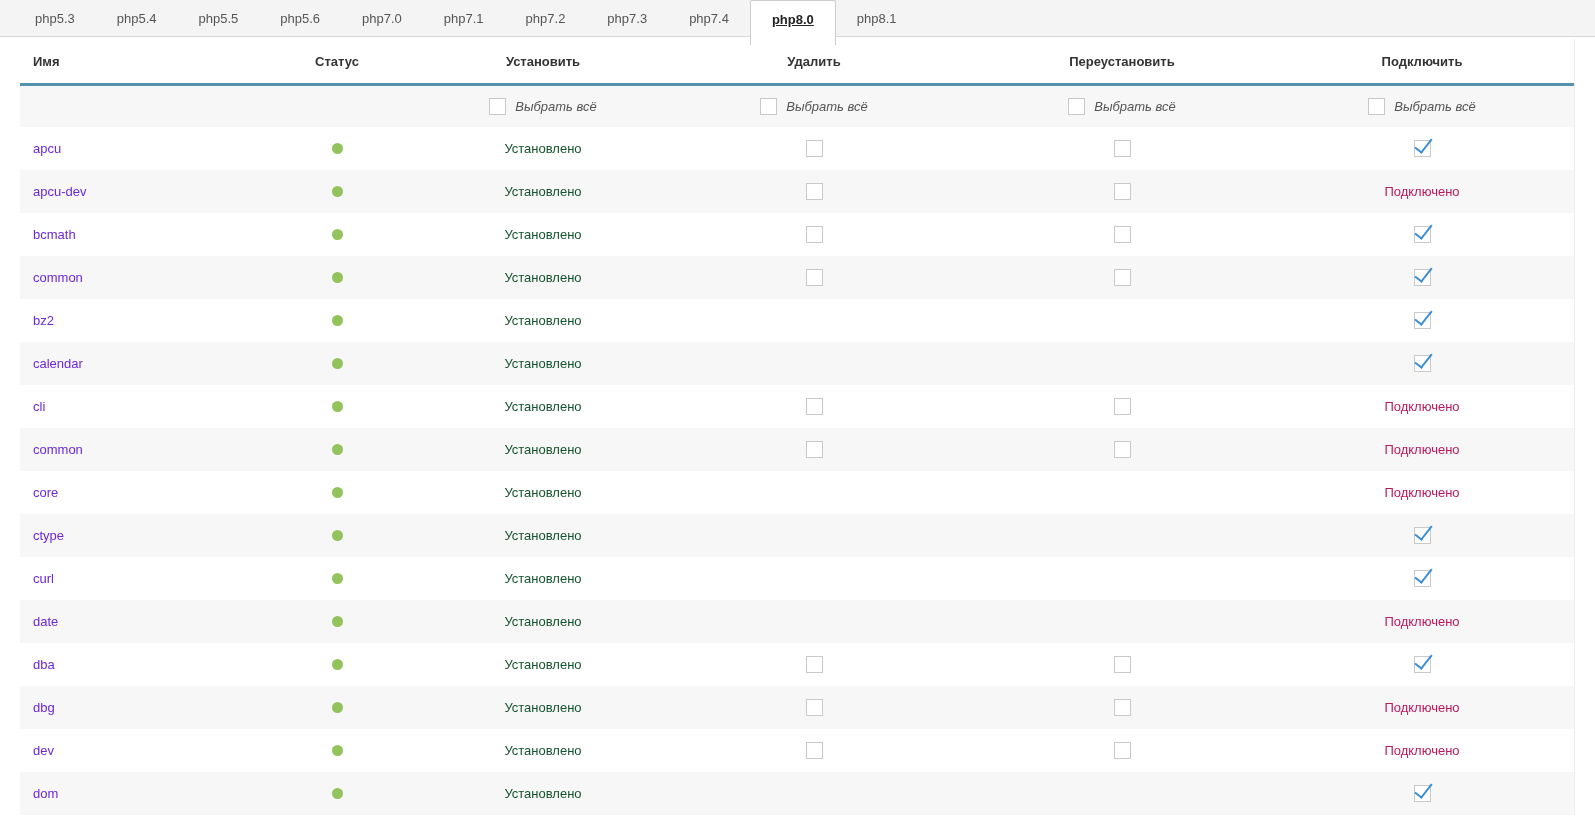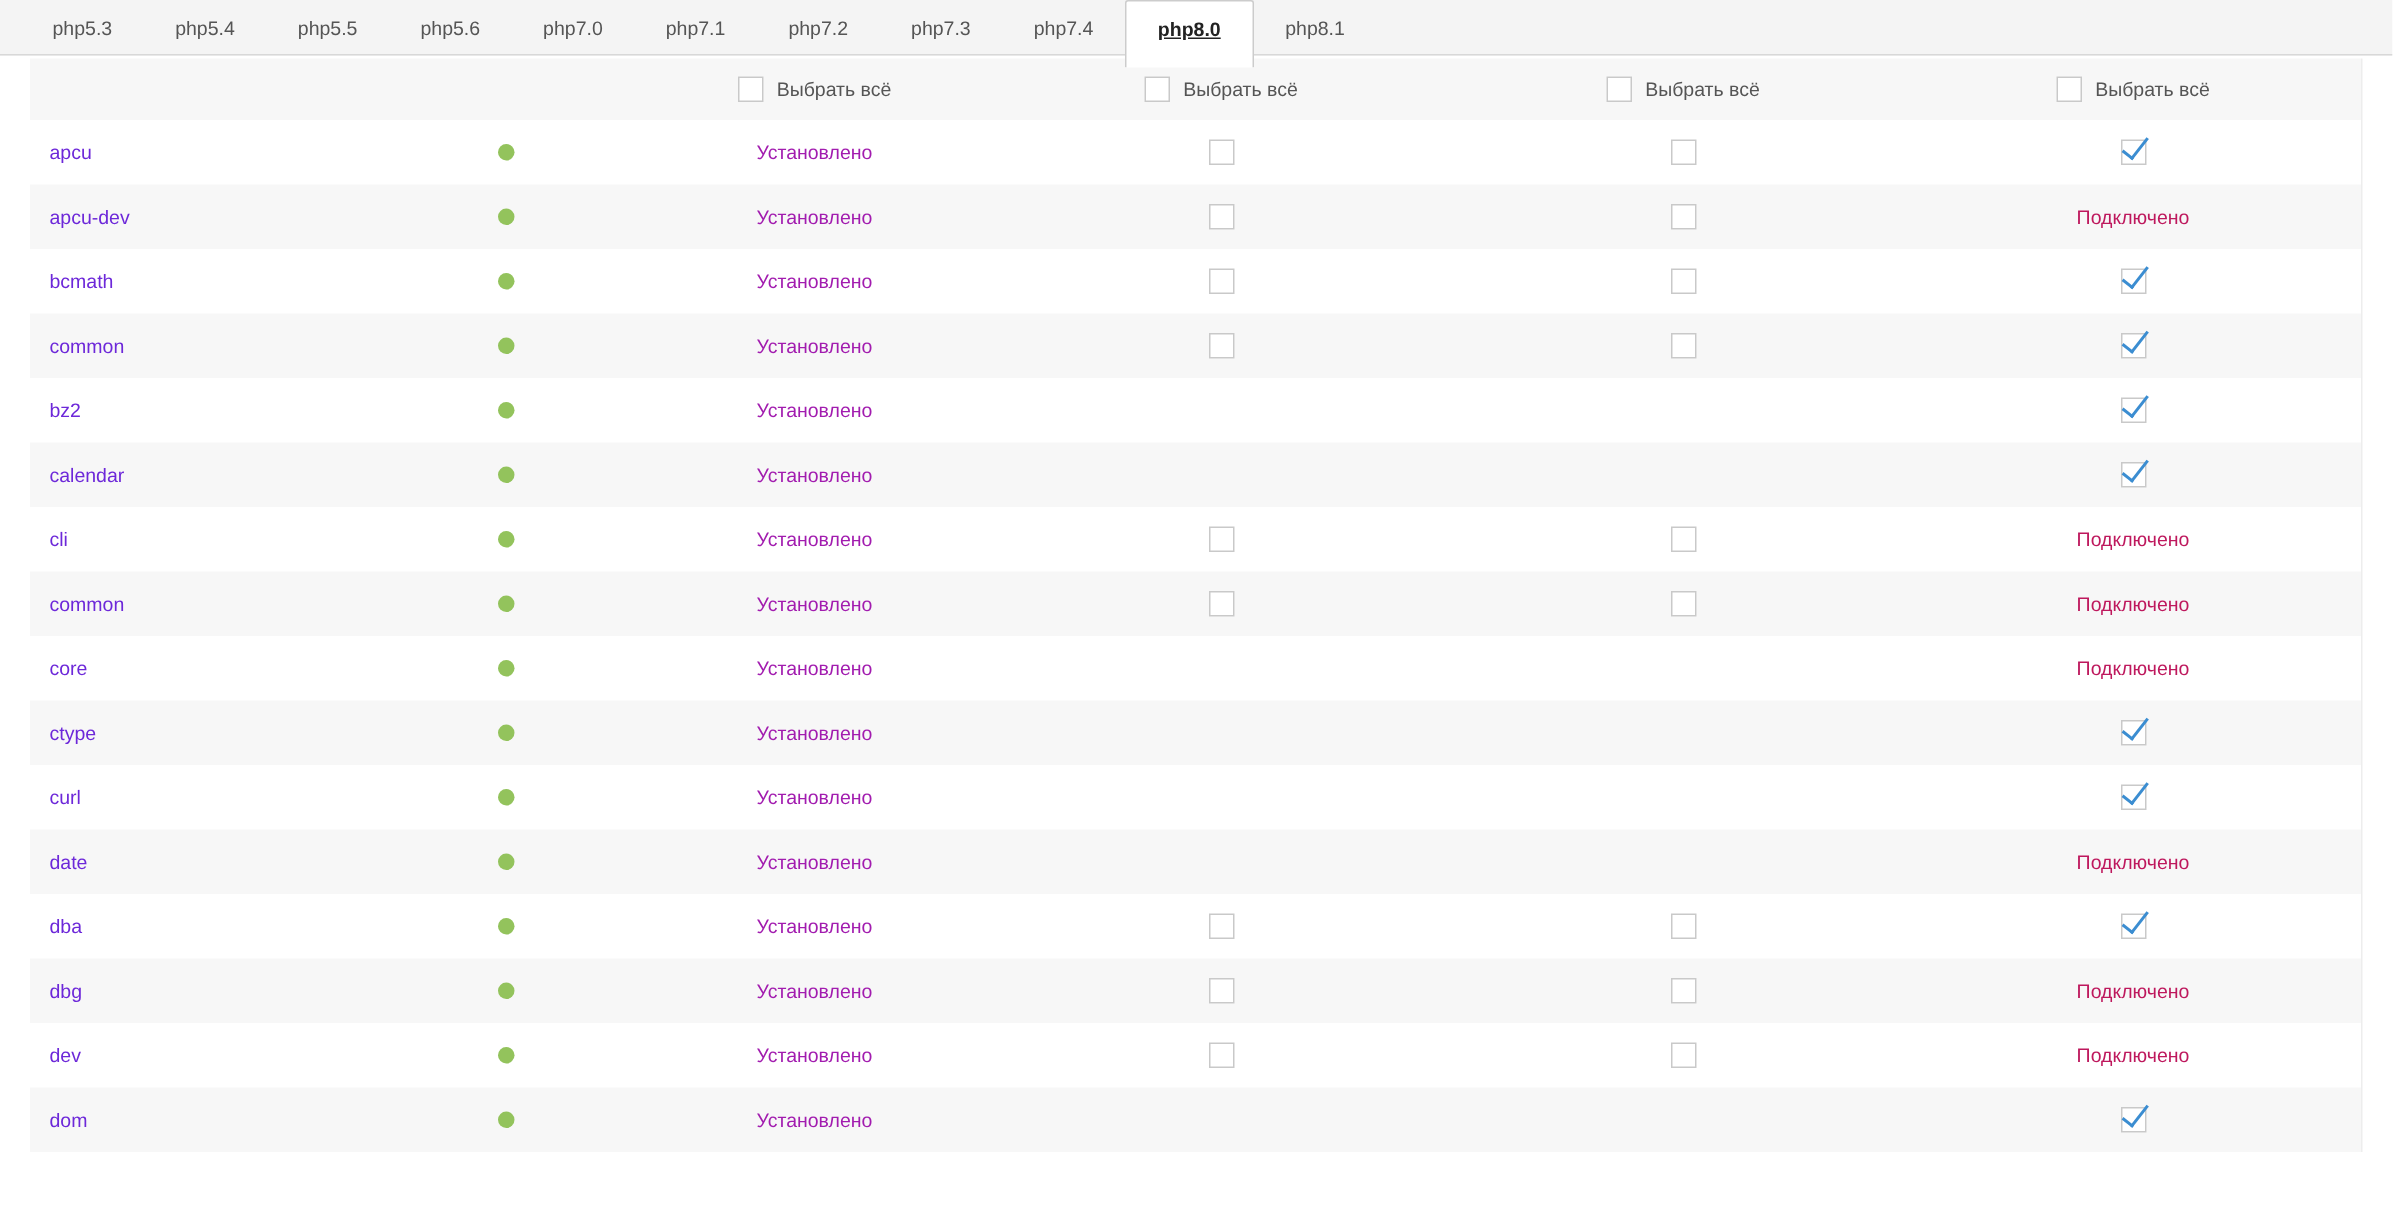--- a/index.html
+++ b/index.html
@@ -19,30 +19,30 @@
   .table-wrap { margin:2px 20px 0 20px; border-right:1px solid #ededed; }
   .grid { display:grid; grid-template-columns:222px 190px 222px 320px 296px 1fr;
           align-items:center; }
   .cell { display:flex; justify-content:center; align-items:center; }
   .cell.left { justify-content:flex-start; padding-left:13px; }
 
   .header-row { height:47px; border-bottom:3px solid var(--accent, #5491ad); }
   .header-row .cell { font-weight:bold; color:#333; }
 
   .selectall-row { height:41px; background:#f7f7f7; }
-  .sa-group { display:flex; align-items:center; gap:9px; color:#555; }
+  .sa-group { display:flex; align-items:center; gap:9px; color:#555;font-style:italic; }
 
   .row { height:43px; }
   .row:nth-child(odd) { background:#fff; }
   .row:nth-child(even) { background:#f7f7f7; }
 
   .ext-name { color:#6d28d9; }
   .dot { width:11px; height:11px; border-radius:50%;
          background:var(--green, #93c35c); }
-  .status-text { color:#a21caf; }
+  .status-text { color:#14532d; }
   .connected { color:#be185d; }
 
   
   .cb { width:17px; height:17px; background:#fff; border:1px solid #c9c9c9;
         position:relative; display:inline-block; cursor:pointer; flex:none; }
   .cb.checked::after { content:''; position:absolute; left:4px; top:-6px;
         width:7px; height:16px;
         border-right:2px solid var(--check, #3b8dd1);
         border-bottom:2px solid var(--check, #3b8dd1);
         transform:rotate(38deg); }
@@ -59,20 +59,28 @@
     <div class="tab">php7.1</div>
     <div class="tab">php7.2</div>
     <div class="tab">php7.3</div>
     <div class="tab">php7.4</div>
     <div class="tab active">php8.0</div>
     <div class="tab">php8.1</div>
   </div>
 
 <div class="table-wrap">
 
+  <div class="grid header-row">
+    <div class="cell left">Имя</div>
+    <div class="cell">Статус</div>
+    <div class="cell">Установить</div>
+    <div class="cell">Удалить</div>
+    <div class="cell">Переустановить</div>
+    <div class="cell">Подключить</div>
+  </div>
 
   <div class="grid selectall-row">
     <div class="cell left"></div>
     <div class="cell"></div>
     <div class="cell">
       <span class="sa-group">
         <span class="cb"></span>
         <span>Выбрать всё</span>
       </span>
     </div>

